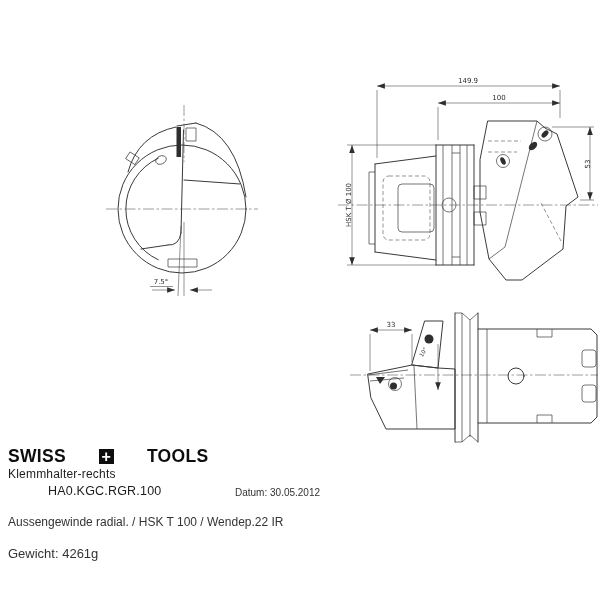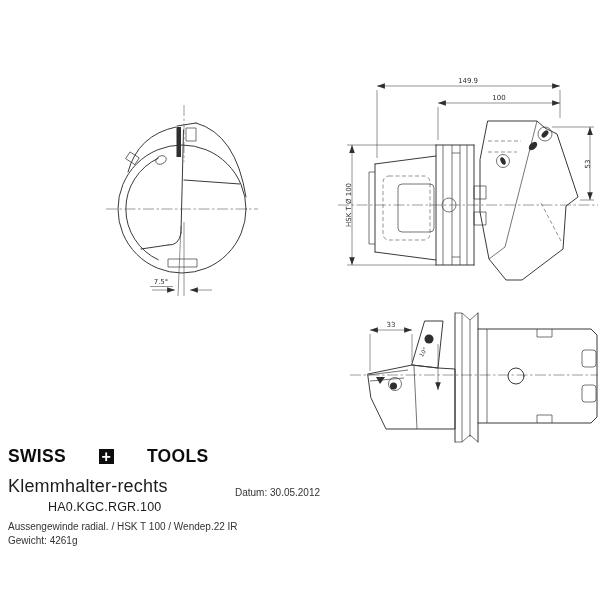--- a/index.html
+++ b/index.html
@@ -12,24 +12,24 @@
   .hl{fill:none;stroke:#4a4a4a;stroke-width:0.6;stroke-dasharray:4 2.5;}
   .cl{fill:none;stroke:#4a4a4a;stroke-width:0.55;stroke-dasharray:11 2.5 2.5 2.5;}
   .dl{fill:none;stroke:#3a3a3a;stroke-width:0.55;}
   .dt{font:7px "DejaVu Sans",sans-serif;fill:#2e2e2e;}
   .dts{font:5.5px "DejaVu Sans",sans-serif;fill:#2e2e2e;}
   .titleblock{position:absolute;left:8px;top:446px;color:#111;}
   .logo{display:flex;align-items:center;font-weight:bold;font-size:17.5px;letter-spacing:0.3px;
         font-family:"Liberation Sans",sans-serif;color:#0d0d0d;gap:32px;}
   .logo .cross{display:inline-flex;align-items:center;justify-content:center;width:15px;height:15px;
         background:#0d0d0d;color:#fff;font-size:16px;font-weight:bold;margin:0 1px;line-height:1;}
-  .prod{font-size:18px;color:#1c1c1c;margin-top:9px;letter-spacing:0.2px;}
+  .prod{font-size:12px;color:#1c1c1c;letter-spacing:0.2px;}
   .code{font-size:12.5px;color:#1c1c1c;margin-top:3px;letter-spacing:0.2px;margin-left:40px;}
-  .spec{font-size:10px;color:#333;margin-top:7px;}
-  .weight{font-size:10px;color:#333;margin-top:3px;}
+  .spec{font-size:12px;color:#333;margin-top:17px;}
+  .weight{font-size:13px;color:#333;margin-top:17px;}
   .date{position:absolute;left:225px;top:487px;font-size:10px;color:#333;margin-left:10px;}
 </style>
 </head>
 <body>
 
 <div id="stage">
 
 <svg width="600" height="600" viewBox="0 0 600 600">
   <defs>
     <marker id="arr" viewBox="0 0 10 8" refX="9.5" refY="4" markerWidth="9" markerHeight="7" orient="auto-start-reverse" markerUnits="userSpaceOnUse">

